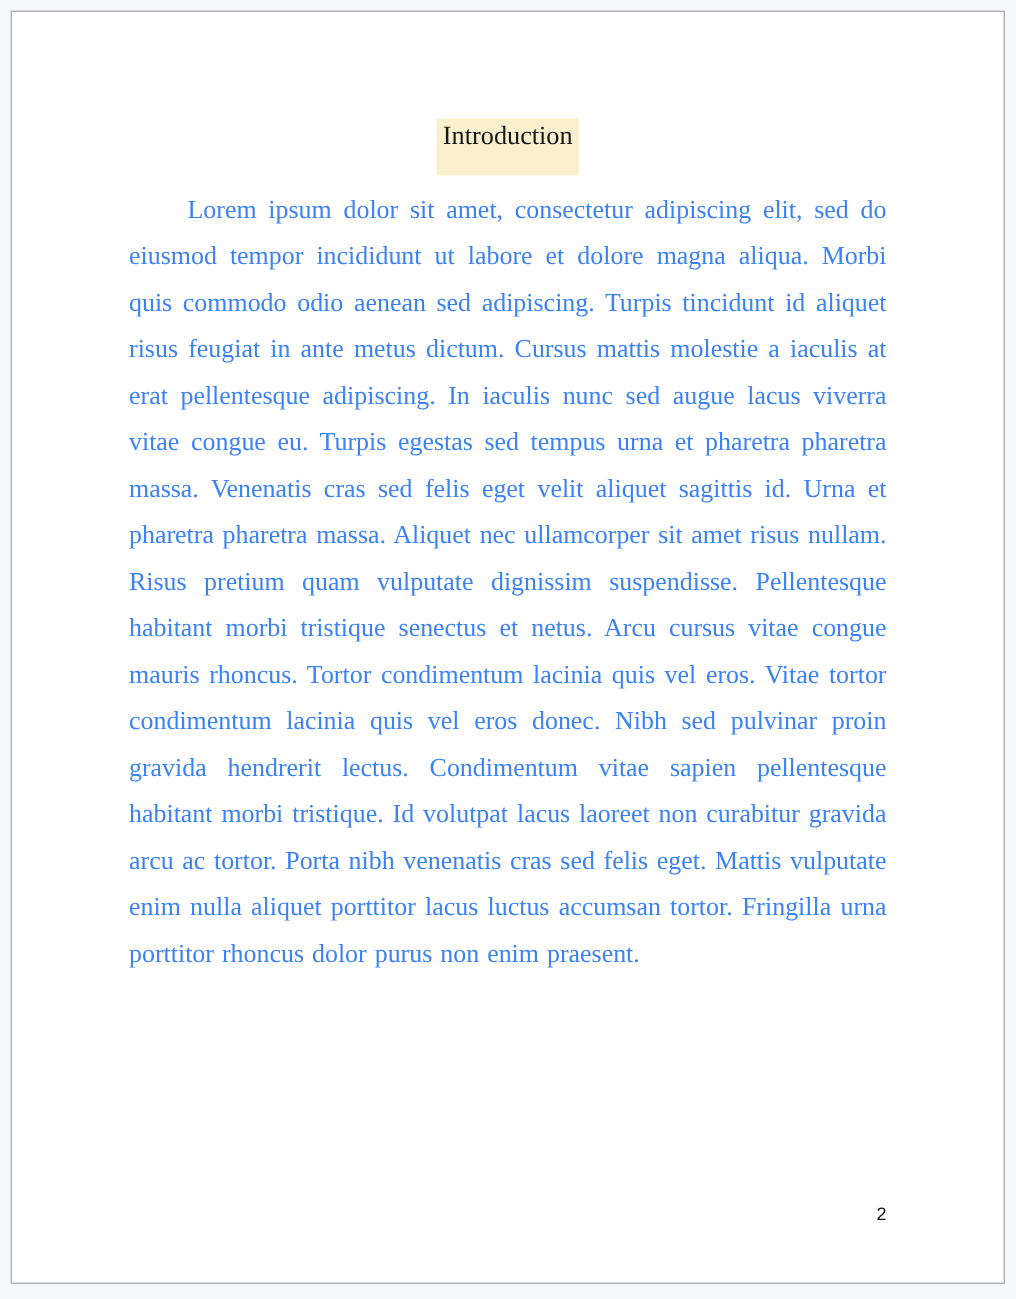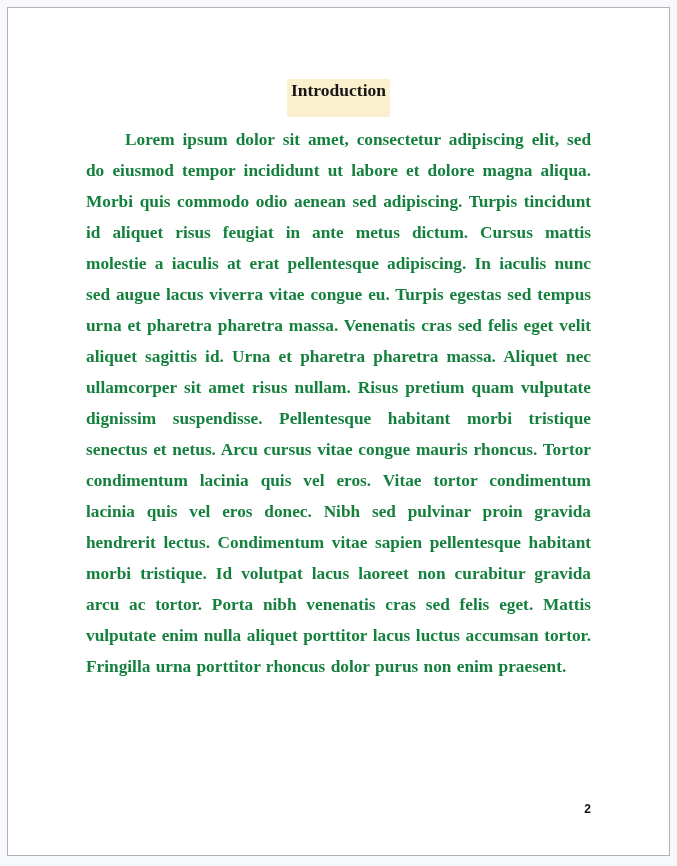--- a/index.html
+++ b/index.html
@@ -19,21 +19,20 @@
   }
   .page {
     position: absolute;
     left: 7px;
     top: 7px;
     width: 663px;
     height: 849px;
     box-sizing: border-box;
     background: #ffffff;
     border: 1px solid #b2b2b7;
-    font-weight: bold;
   }
   .content {
     box-sizing: border-box;
     padding: 71px 78px 0 78px;
   }
   .heading-line {
     text-align: center;
     margin: 0;
     height: 38px;
   }
@@ -43,21 +42,21 @@
     color: #161616;
     font-size: 17.5px;
     line-height: 20px;
     padding: 1px 4px 17px 4px;
   }
   .body-paragraph {
     margin: 7px 0 0 0;
     width: 505px;
     font-size: 17.3px;
     line-height: 31px;
-    color: #15803d;
+    color: #3b82f6;
     text-align: justify;
     text-indent: 39px;
     word-spacing: 1px;
   }
   .page-number {
     position: absolute;
     right: 78px;
     bottom: 40px;
     font-family: "Liberation Sans", sans-serif;
     font-size: 12px;

